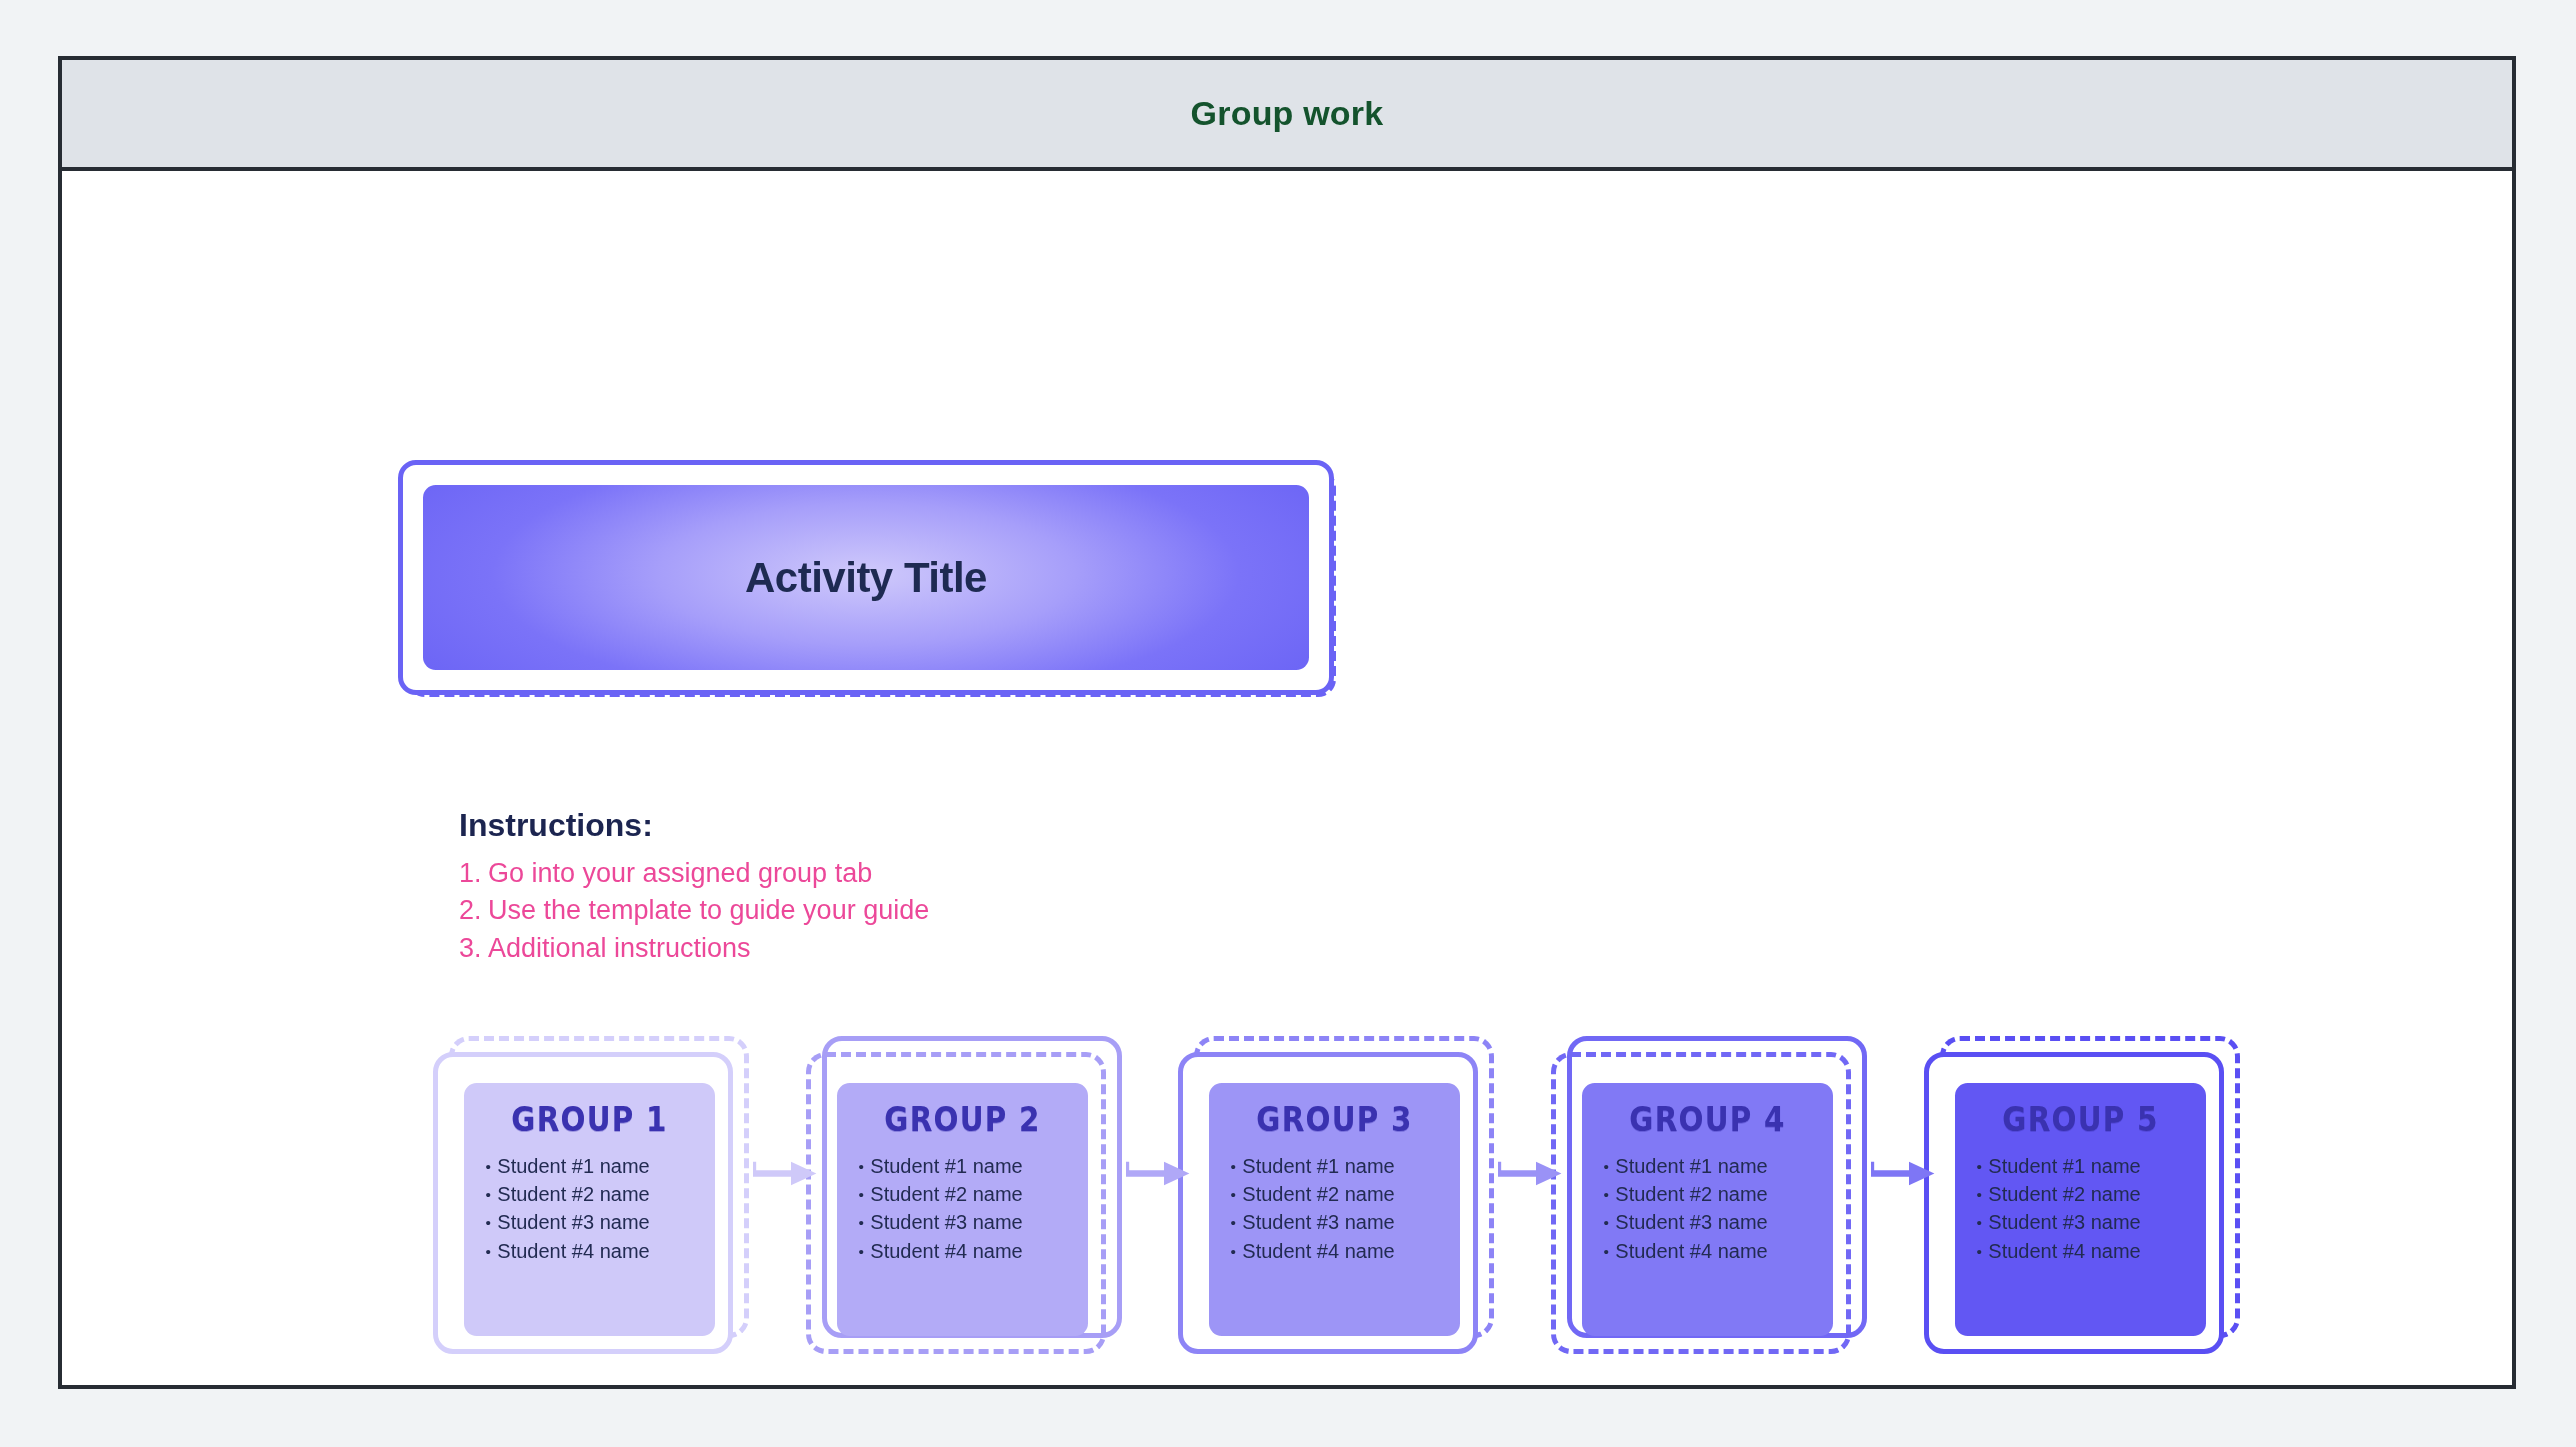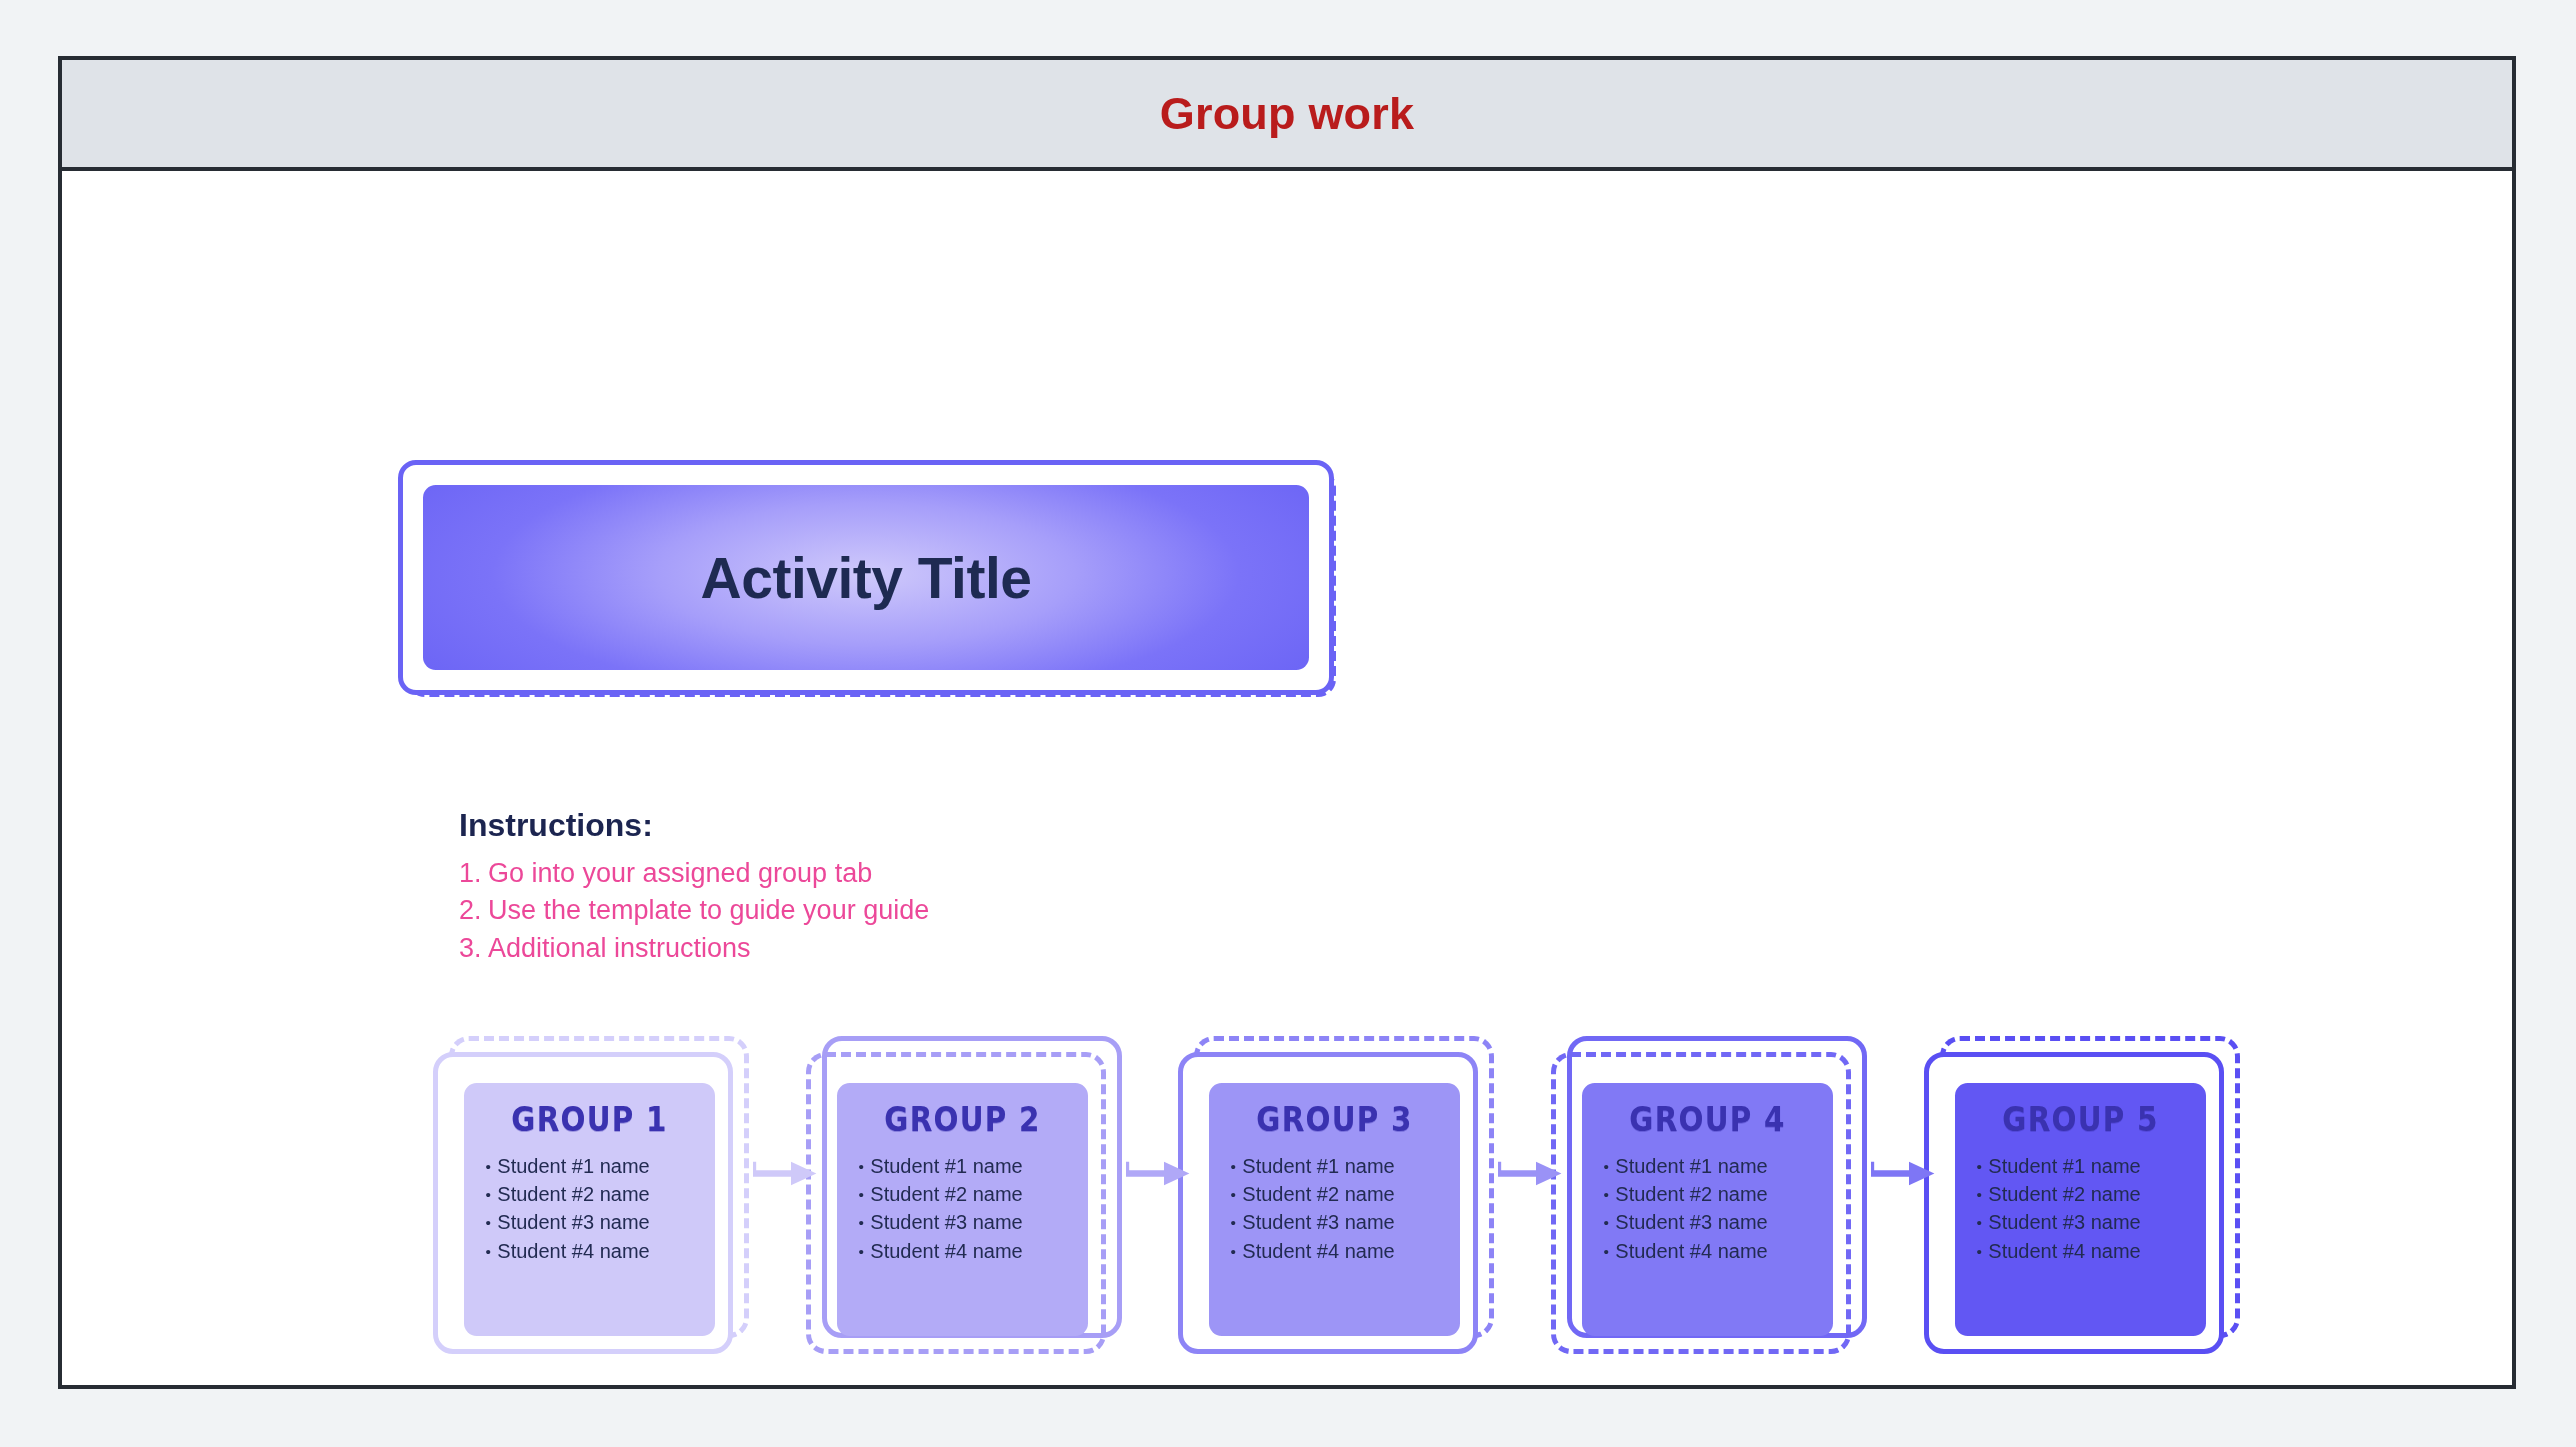--- a/index.html
+++ b/index.html
@@ -30,23 +30,23 @@
   .window-header {
     height: 111px;
     background: #dfe3e8;
     border-bottom: 4.5px solid #272c33;
     display: flex;
     align-items: center;
     justify-content: center;
     box-sizing: border-box;
   }
   .window-title {
-    font-size: 45px;
+    font-size: 34px;
     font-weight: bold;
-    color: #b91c1c;
+    color: #14532d;
     letter-spacing: 0.2px;
   }
 
   .canvas {
     position: relative;
     width: 100%;
     height: 1213px;
     background: #ffffff;
   }
 
@@ -86,21 +86,21 @@
     right: 20px;
     bottom: 20px;
     border-radius: 12.7px;
     background:
       radial-gradient(ellipse 62% 100% at 50% 48%, #cfc9fb 0%, #a69efa 38%, #7b73f8 68%, #6a63f5 100%);
     display: flex;
     align-items: center;
     justify-content: center;
   }
   .activity-text {
-    font-size: 57px;
+    font-size: 42px;
     font-weight: bold;
     color: #1e2a52;
     letter-spacing: -0.5px;
   }
 
   
   .instructions {
     position: absolute;
     left: 397px;
     top: 636px;

